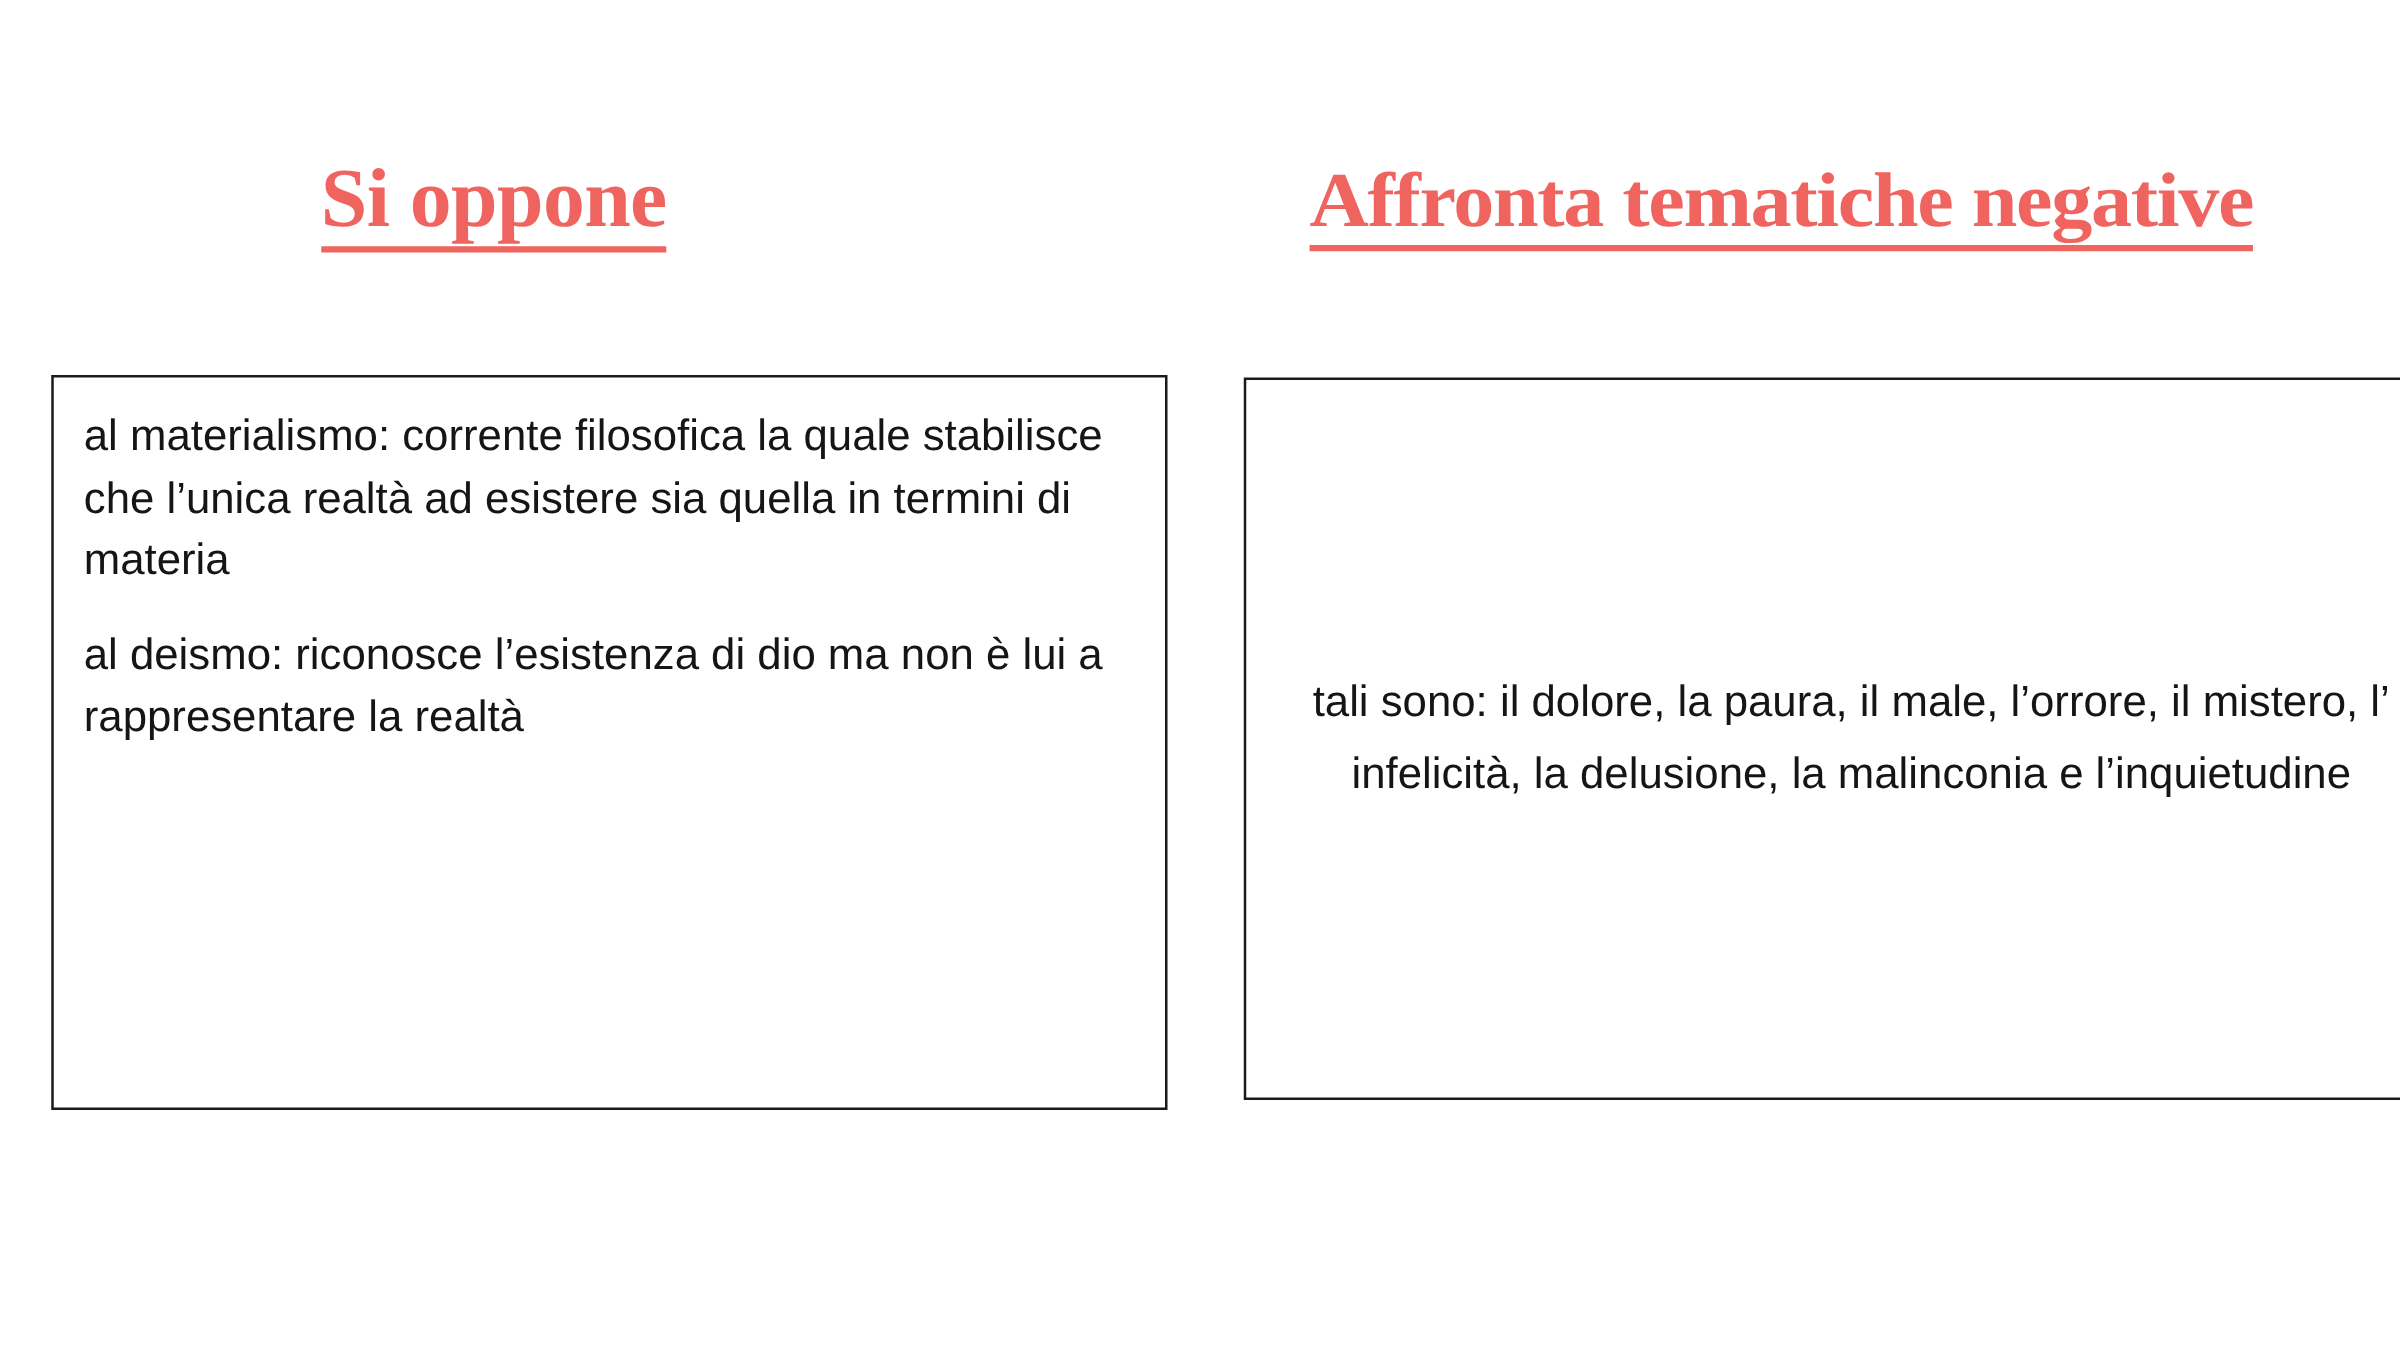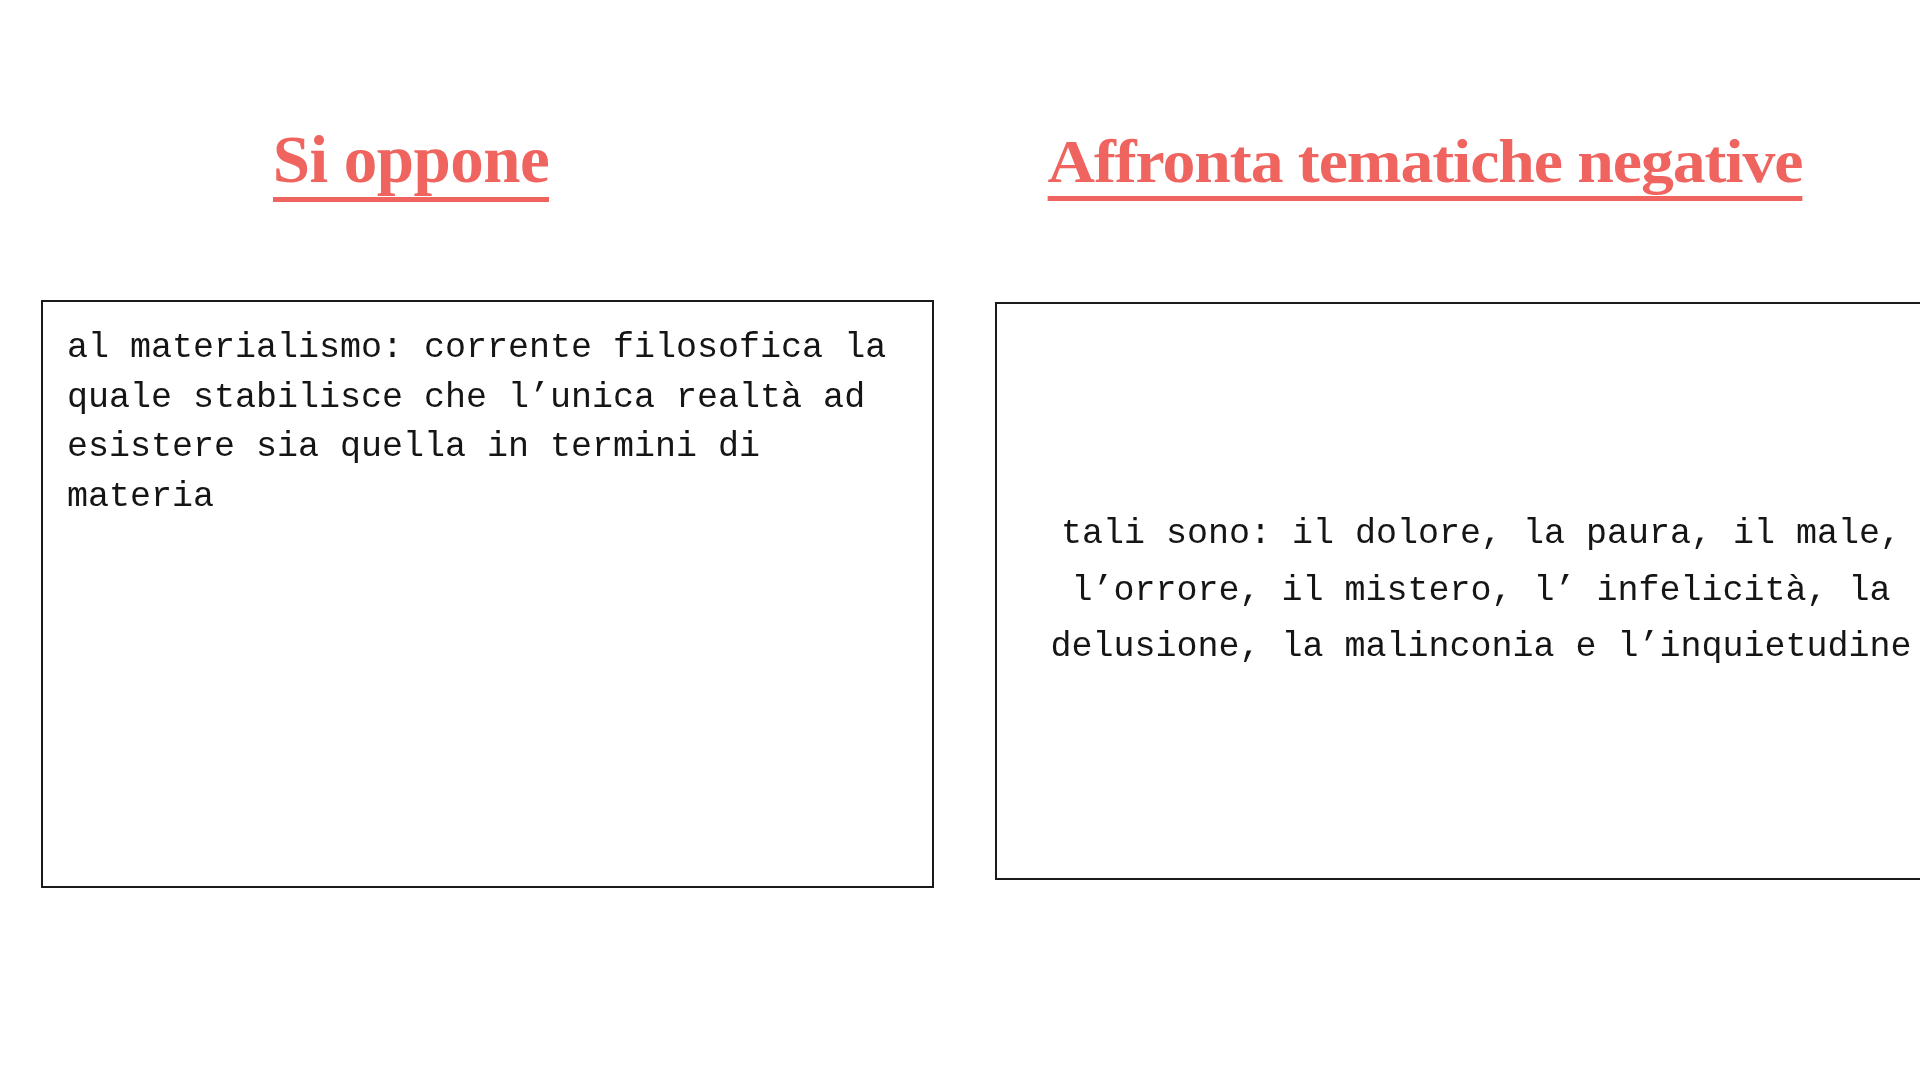--- a/index.html
+++ b/index.html
@@ -30,21 +30,21 @@
     white-space: nowrap;
     line-height: 1;
   }
   .heading .hd-text {
     display: inline-block;
     border-bottom: 5px solid #ef645f;
     padding-bottom: 4px;
   }
 
   #heading-left {
-    left: 16px;
+    left: 0;
     top: 126px;
     width: 790px;
     text-align: center;
     font-size: 67px;
     letter-spacing: -0.5px;
   }
 
   #heading-right {
     left: 995px;
     top: 130px;
@@ -78,21 +78,21 @@
     width: 972px;
     height: 578px;
     padding: 20px 26px;
     display: flex;
     align-items: center;
     justify-content: center;
   }
 
   .body-text {
     color: #151515;
-    font-family: Liberation Mono, monospace;
+    font-family: Liberation Sans, sans-serif;
     font-size: 35px;
     line-height: 1.42;
     font-stretch: condensed;
   }
 
   #box-left .para {
     margin: 0 0 26px 0;
     text-align: left;
   }
   #box-left .para:last-child {
@@ -114,19 +114,20 @@
   <div class="heading" id="heading-left">
     <span class="hd-text">Si oppone</span>
   </div>
 
   <div class="heading" id="heading-right">
     <span class="hd-text">Affronta tematiche negative</span>
   </div>
 
   <div class="textbox" id="box-left">
     <p class="body-text para">al materialismo: corrente filosofica la quale stabilisce che l’unica realtà ad esistere sia quella in termini di materia</p>
+    <p class="body-text para">al deismo: riconosce l’esistenza di dio ma non  è lui a rappresentare la realtà</p>
   </div>
 
   <div class="textbox" id="box-right">
     <p class="body-text para">tali sono: il dolore, la paura, il male, l’orrore, il mistero, l’ infelicità, la delusione, la malinconia e l’inquietudine</p>
   </div>
 
 </div>
 
 </body></html>

